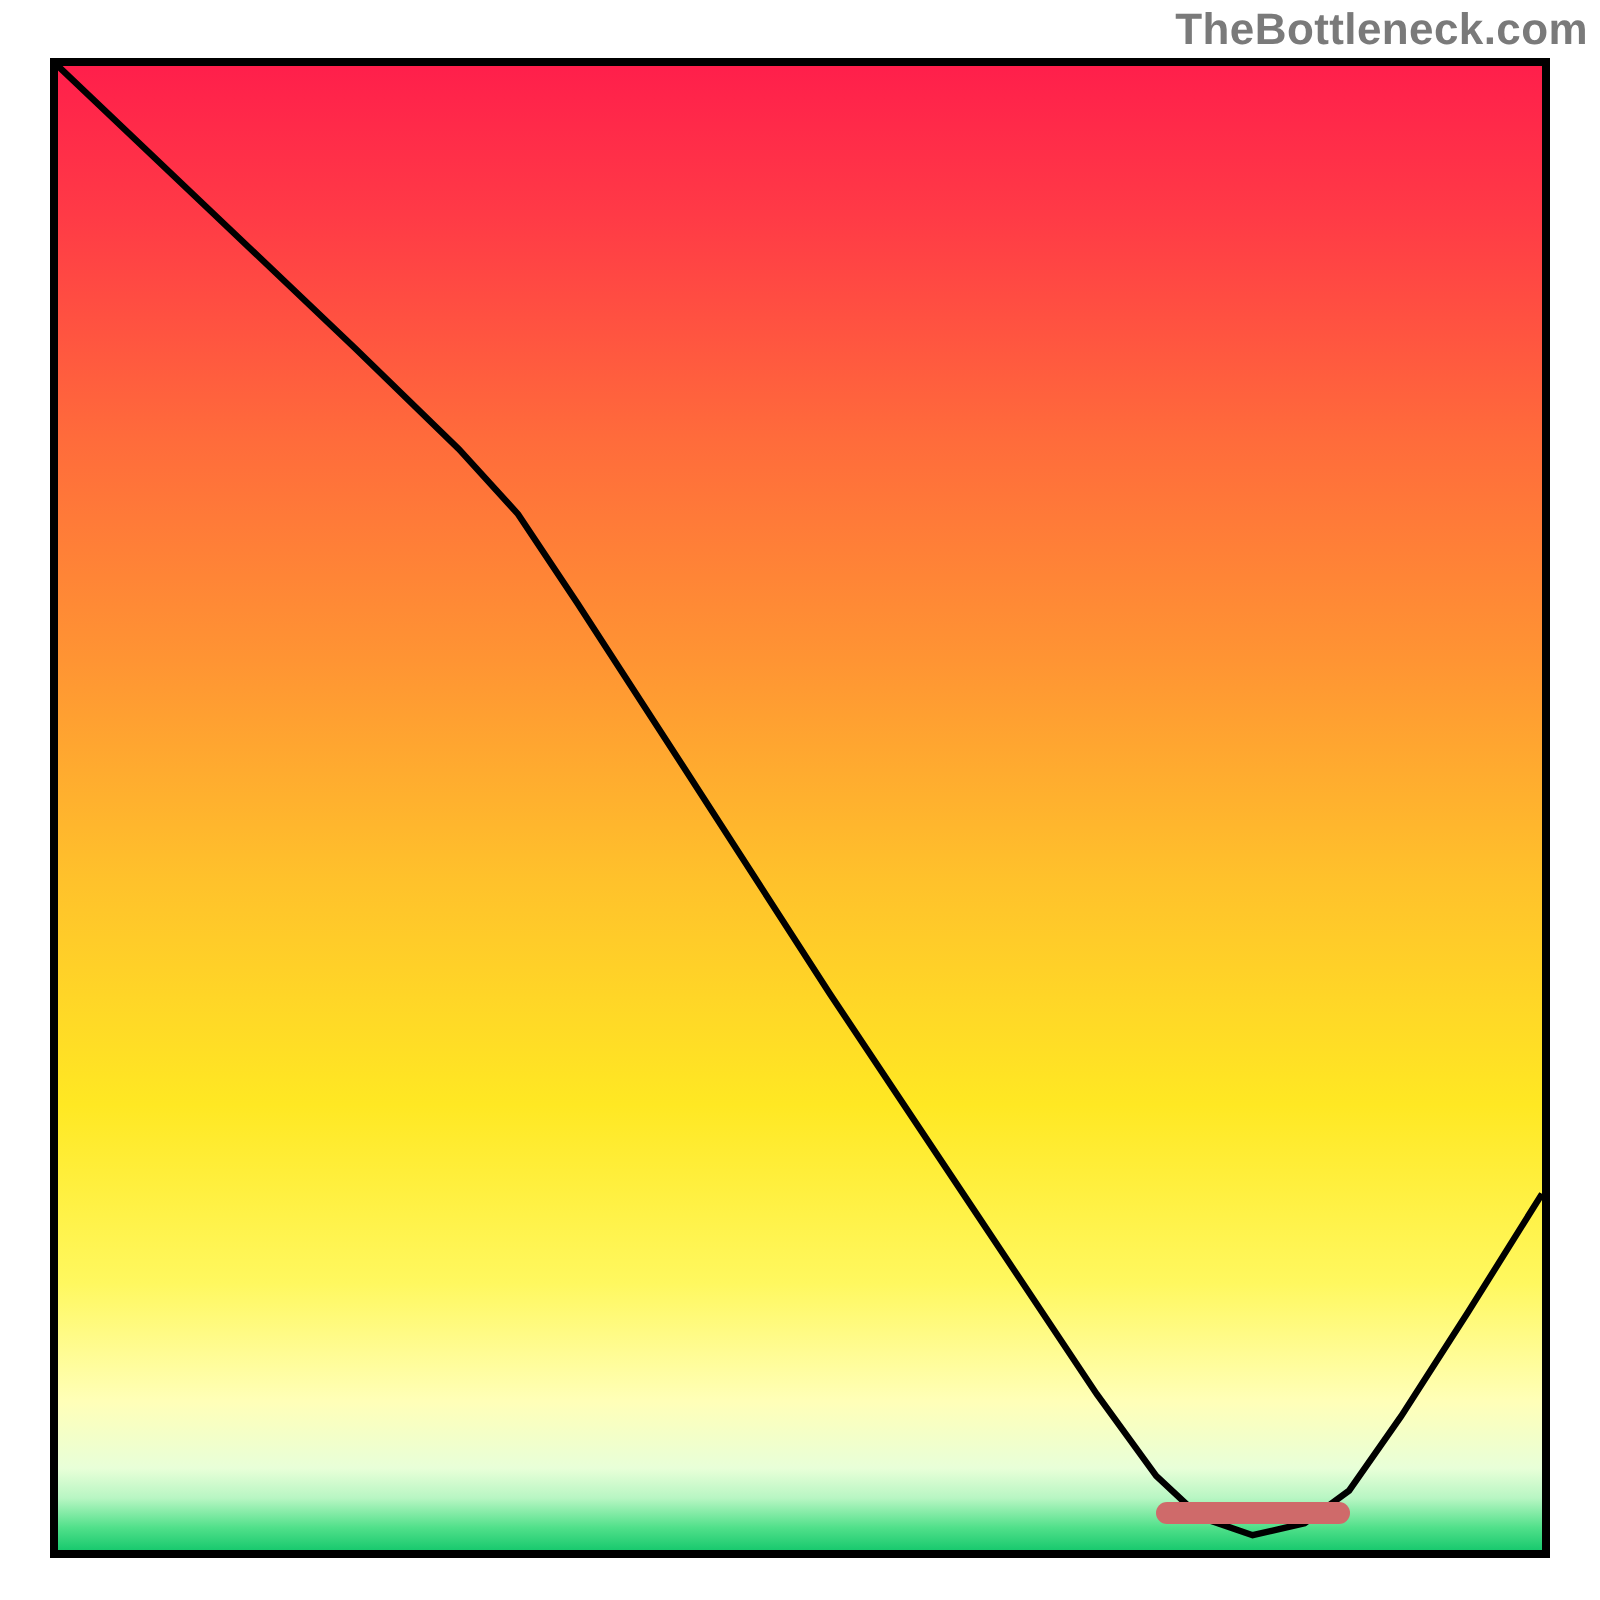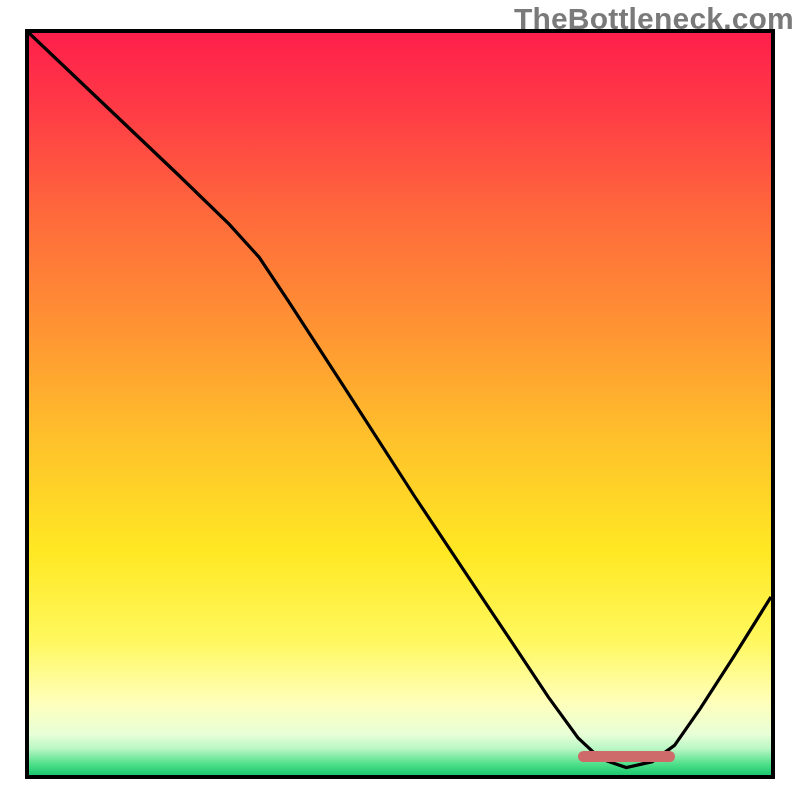--- a/index.html
+++ b/index.html
@@ -13,21 +13,21 @@
   }
   .frame {
     position: relative;
     width: 800px;
     height: 800px;
   }
   .watermark {
     position: absolute;
     top: 2px;
     right: 6px;
-    font-size: 30px;
+    font-size: 22px;
     font-weight: 600;
     color: #7a7a7a;
     letter-spacing: 0.2px;
     text-align: right;
   }
   .plot {
     position: absolute;
     left: 25px;
     top: 29px;
     width: 750px;

